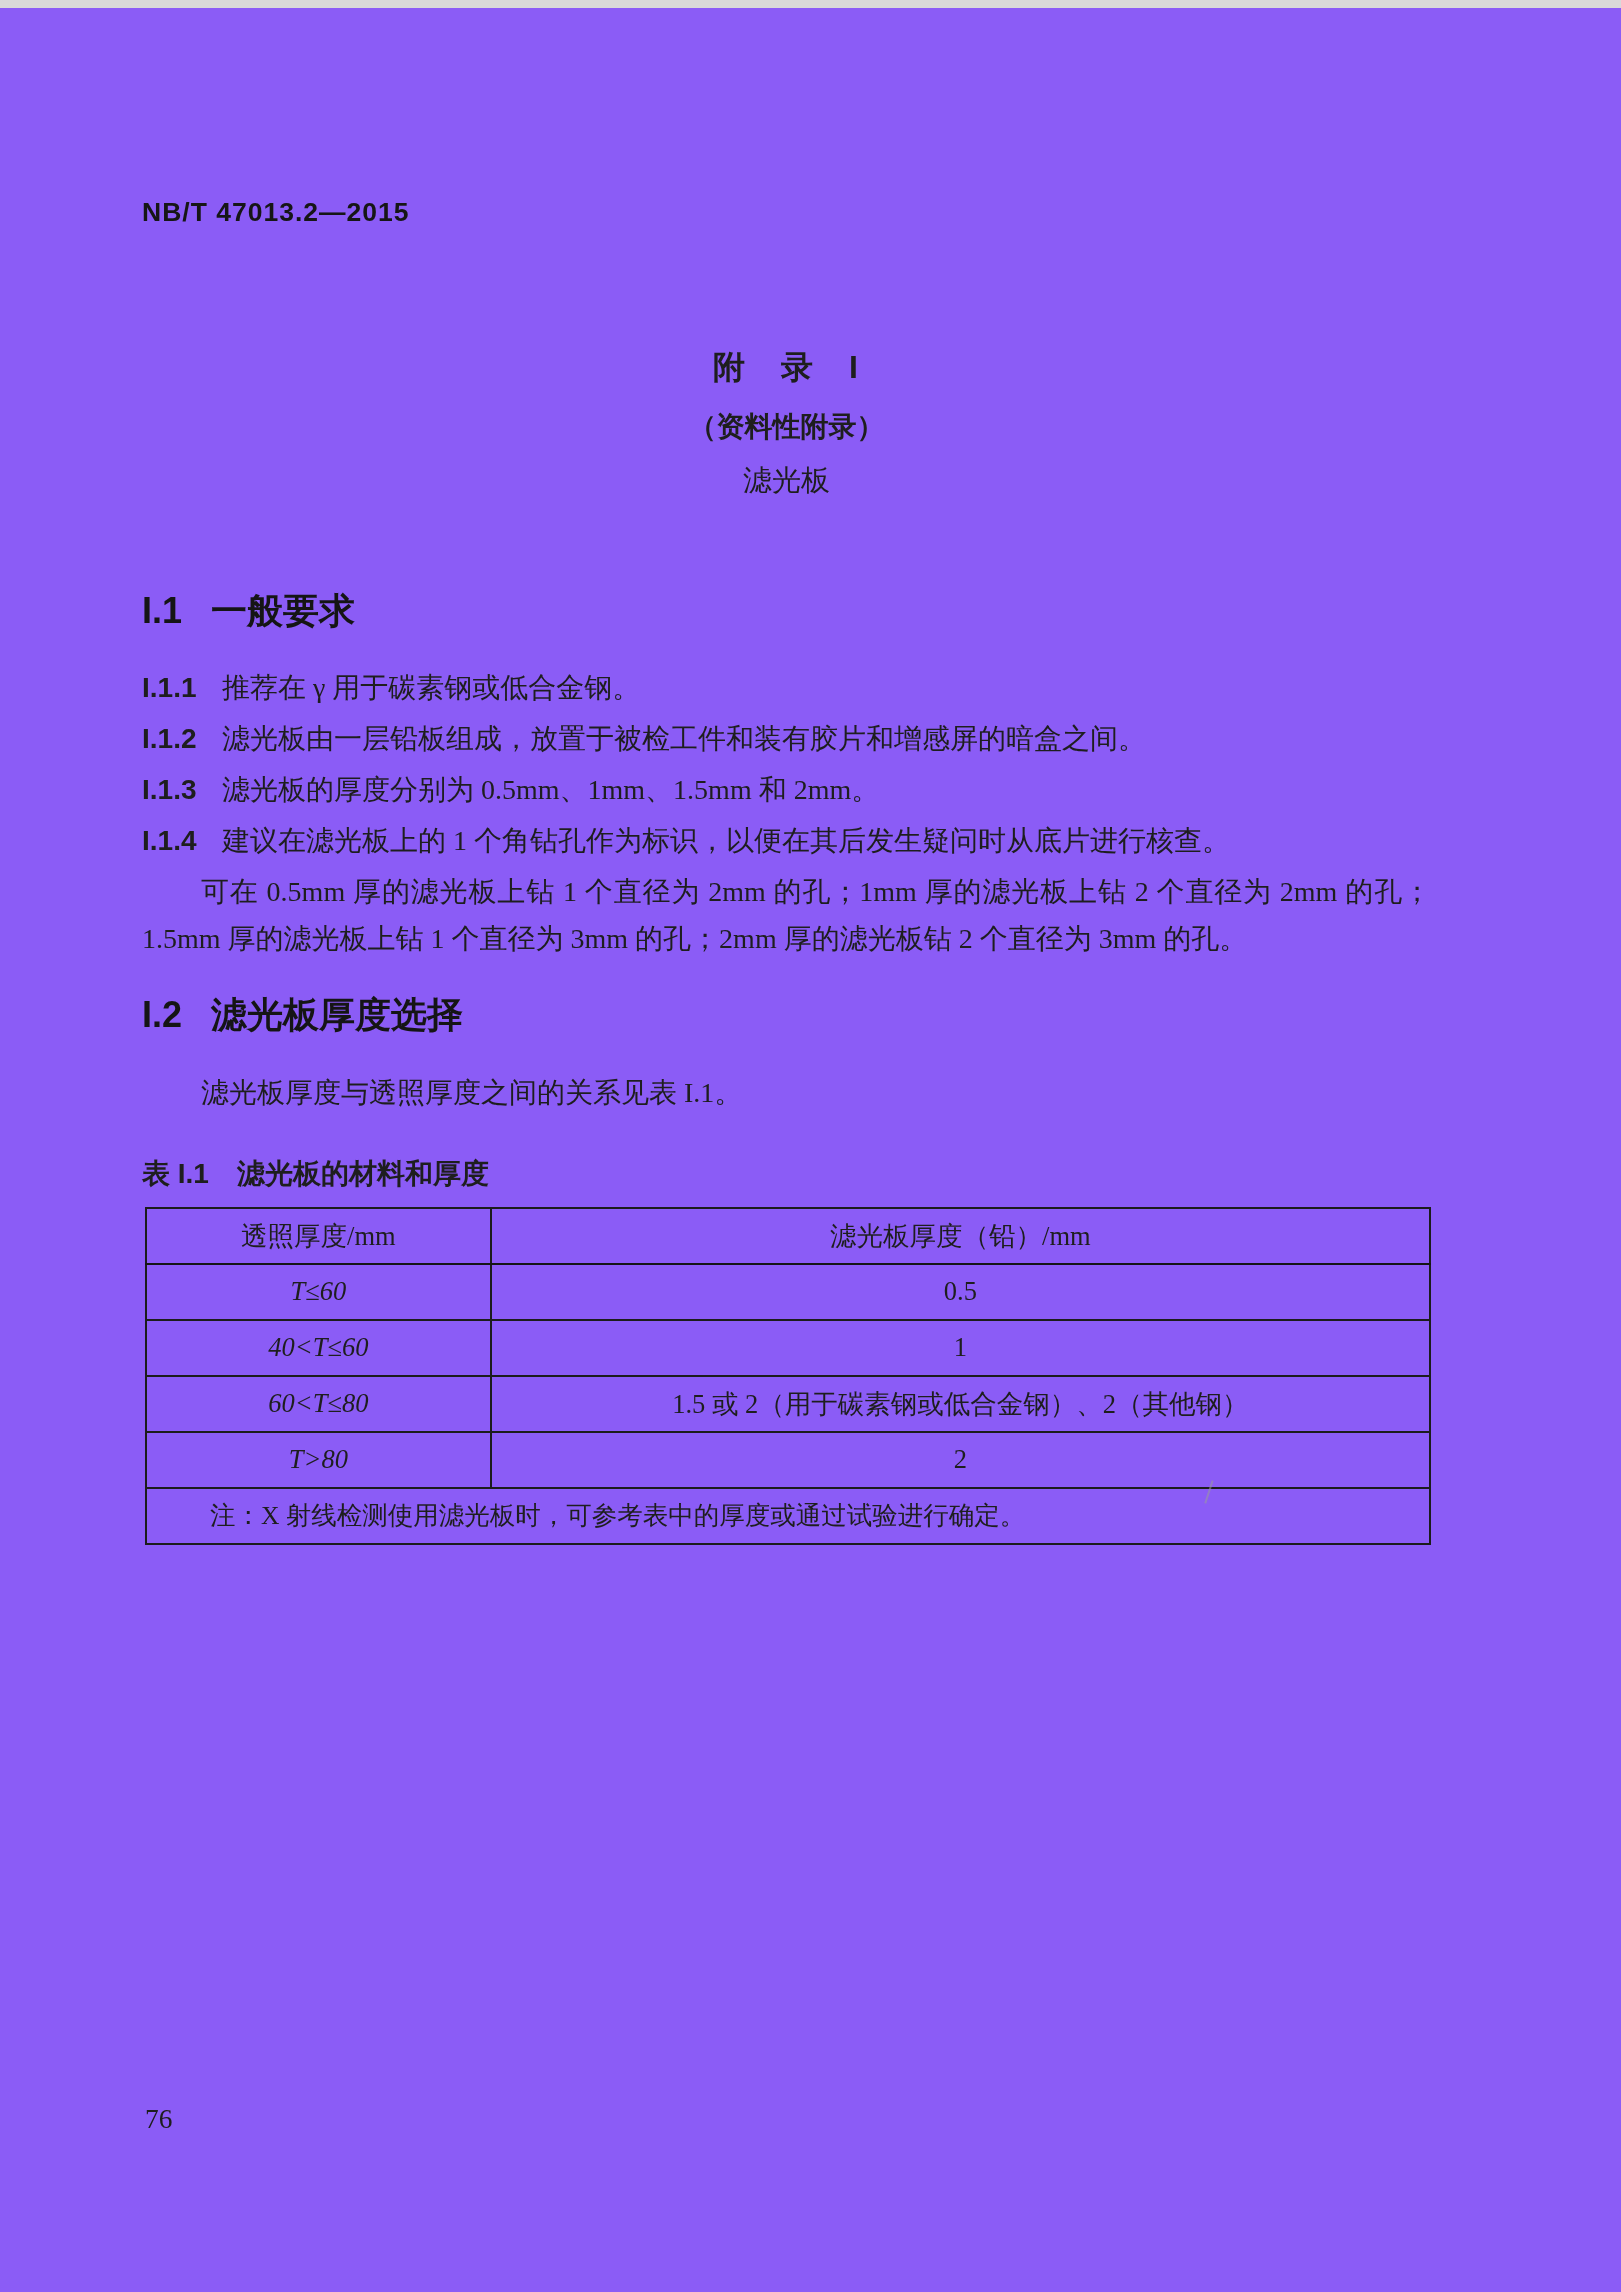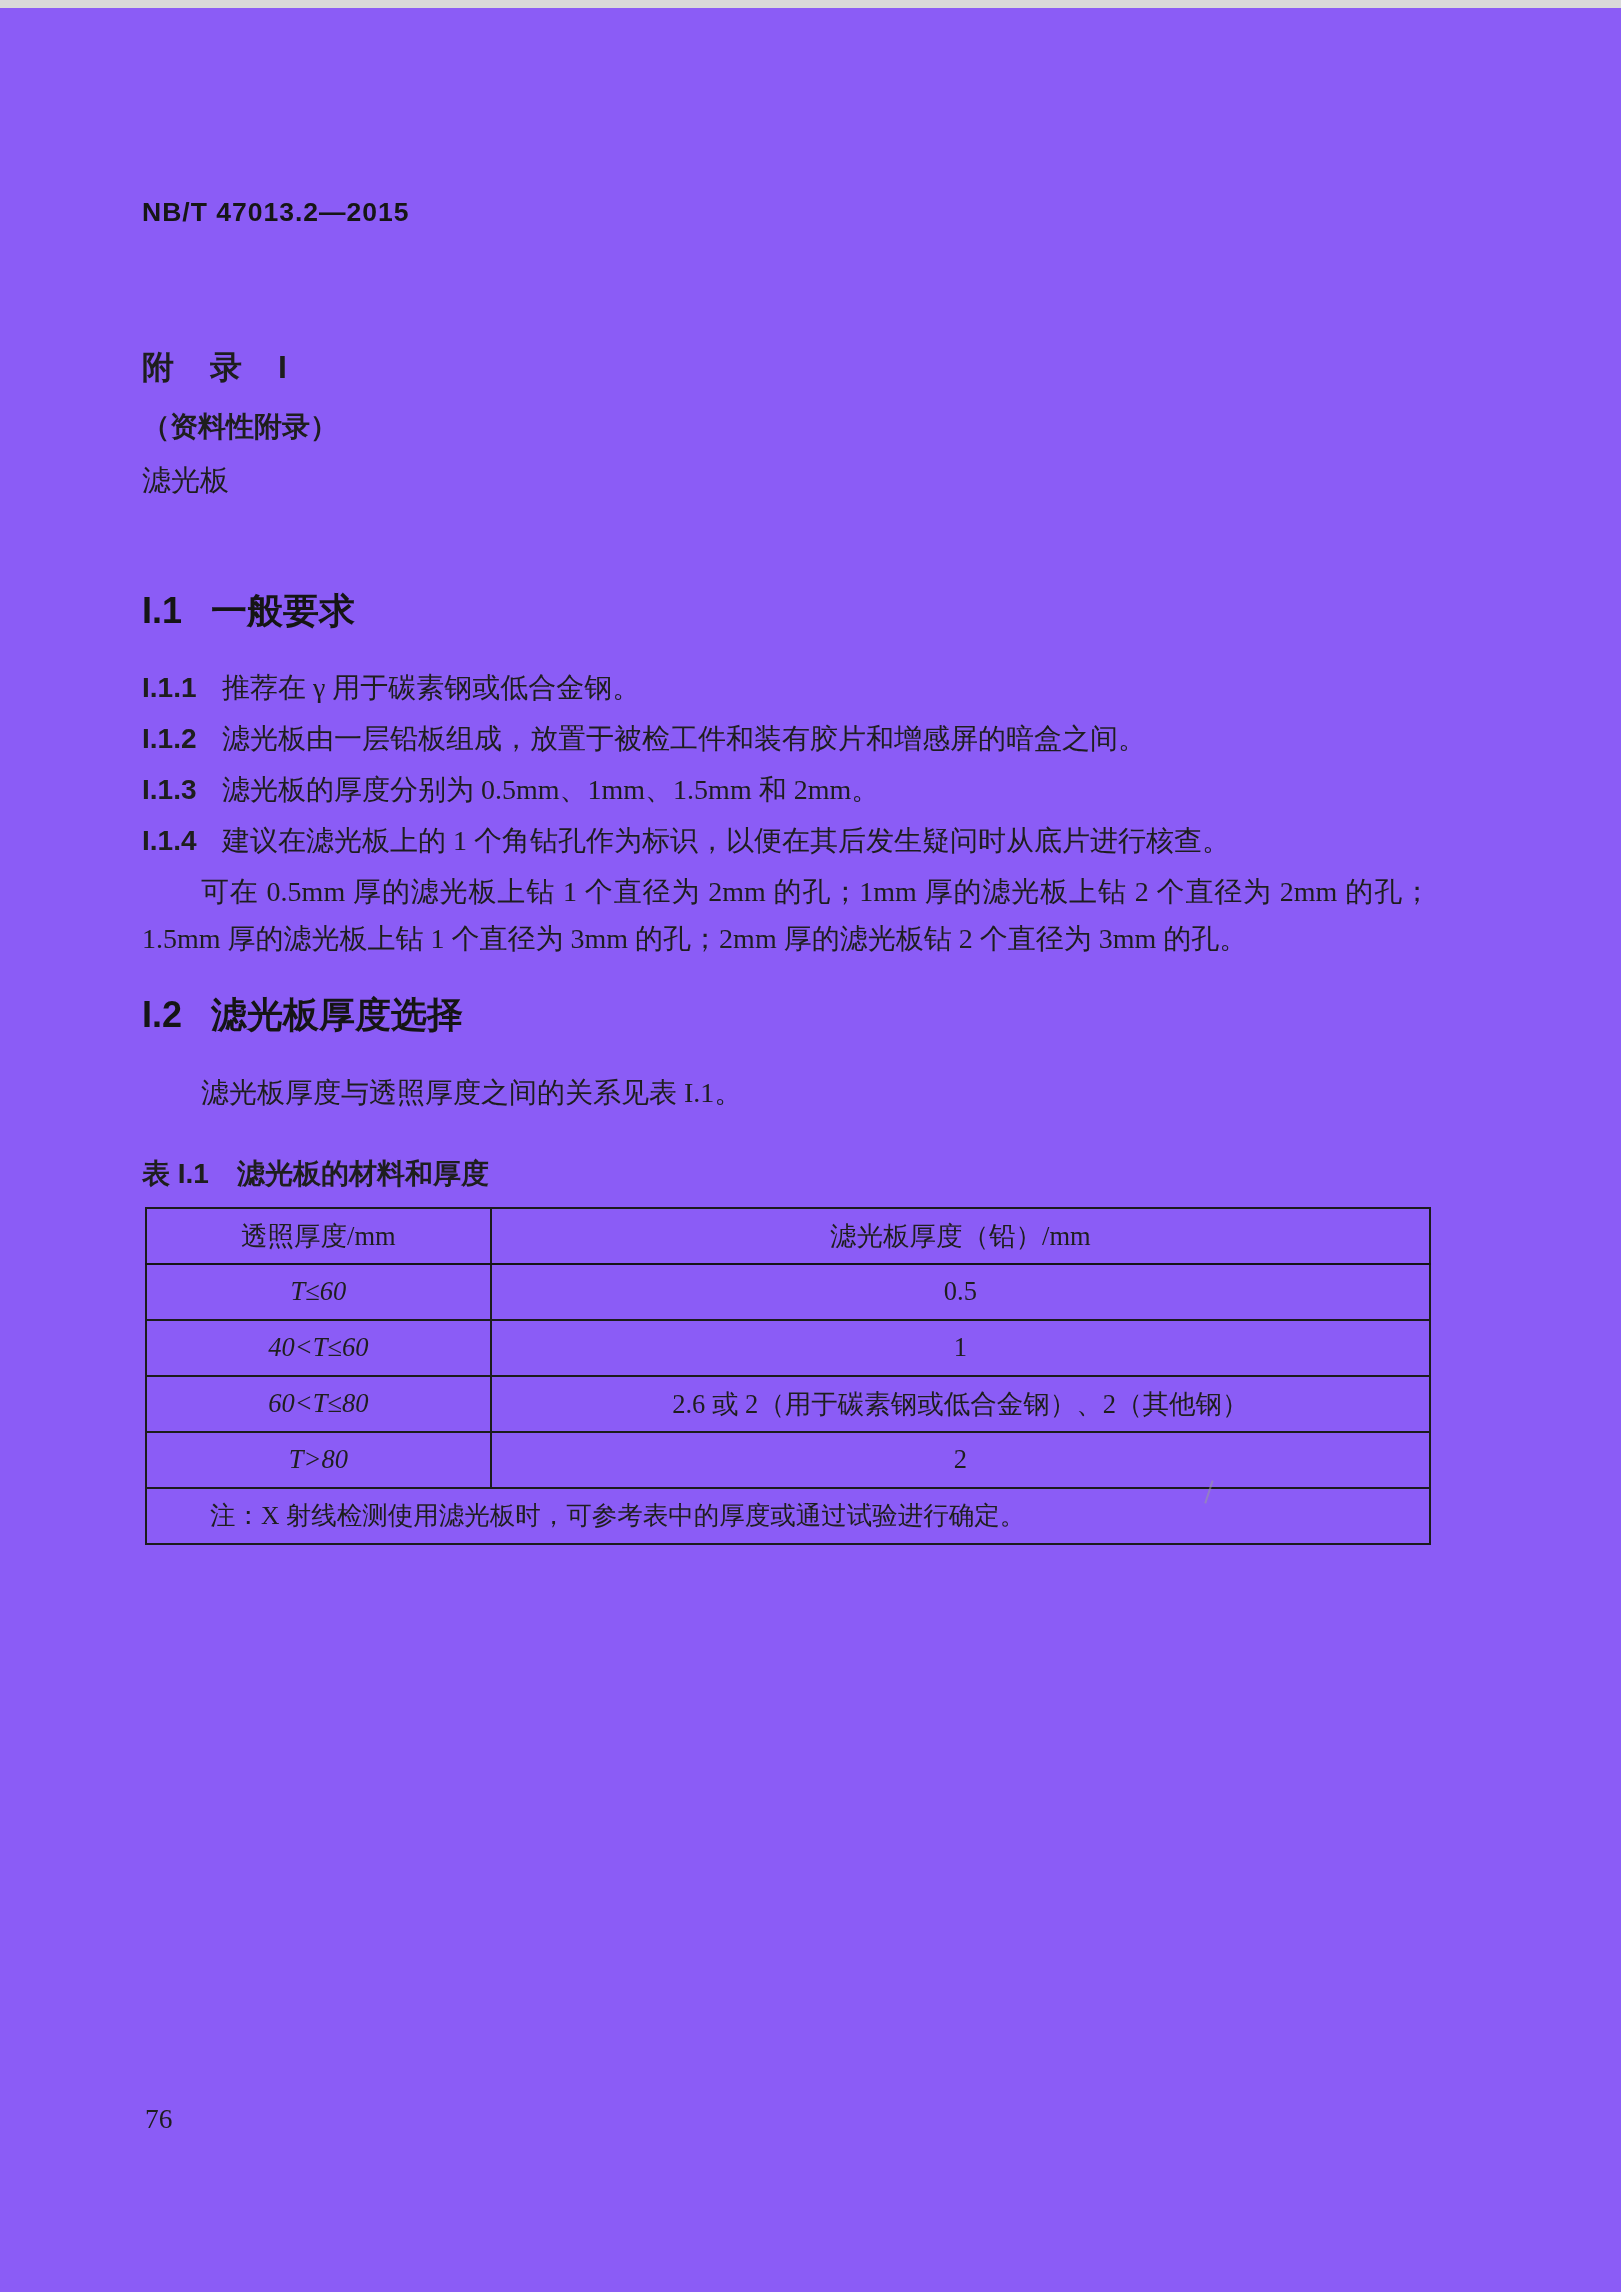--- a/index.html
+++ b/index.html
@@ -15,21 +15,21 @@
   .content { padding:189px 190px 0 142px; }
 
   .doc-header {
     font-family:"Liberation Sans","DejaVu Sans",sans-serif;
     font-weight:700;
     font-size:26.5px;
     letter-spacing:1px;
     color:#161616;
   }
 
-  .title-block { margin-top:118px; }
+  .title-block { text-align:center; margin-top:118px; }
   .title-line1 {
     font-family:"Liberation Sans","DejaVu Sans",sans-serif;
     font-weight:700; font-size:32px; margin-bottom:17.6px; letter-spacing:2px;
   }
   .title-line2 {
     font-family:Liberation Serif, serif;
     font-weight:600; font-size:28px; margin-bottom:15.7px;
   }
   .title-line3 {
     font-family:"Liberation Sans","DejaVu Sans",sans-serif;
@@ -157,21 +157,21 @@
         <tr>
           <td class="math">T≤60</td>
           <td>0.5</td>
         </tr>
         <tr>
           <td class="math">40&lt;T≤60</td>
           <td>1</td>
         </tr>
         <tr>
           <td class="math">60&lt;T≤80</td>
-          <td>2.6 或 2（用于碳素钢或低合金钢）、2（其他钢）</td>
+          <td>1.5 或 2（用于碳素钢或低合金钢）、2（其他钢）</td>
         </tr>
         <tr>
           <td class="math">T&gt;80</td>
           <td>2</td>
         </tr>
         <tr class="note-row">
           <td colspan="2">注：X 射线检测使用滤光板时，可参考表中的厚度或通过试验进行确定。</td>
         </tr>
       </tbody>
     </table>

